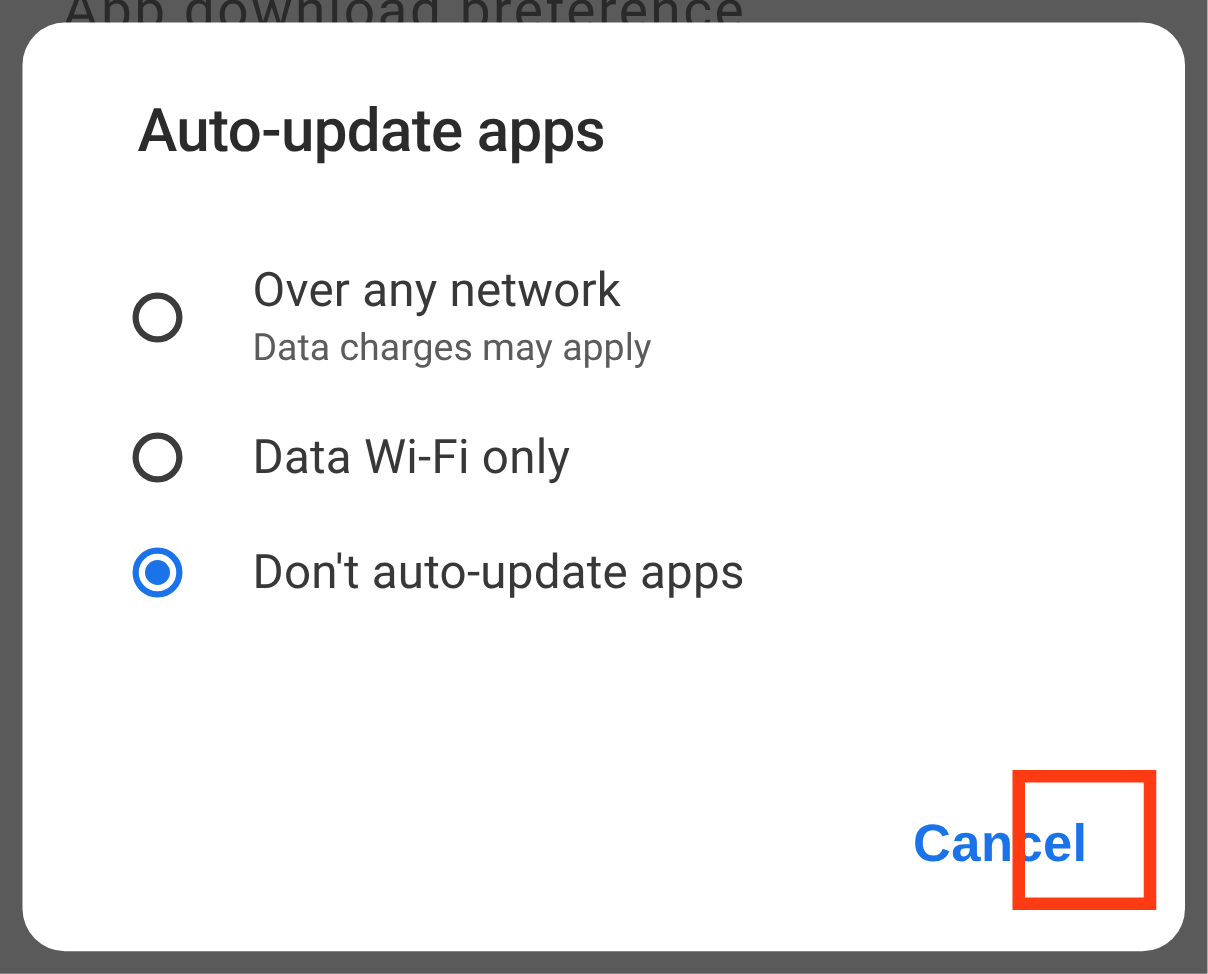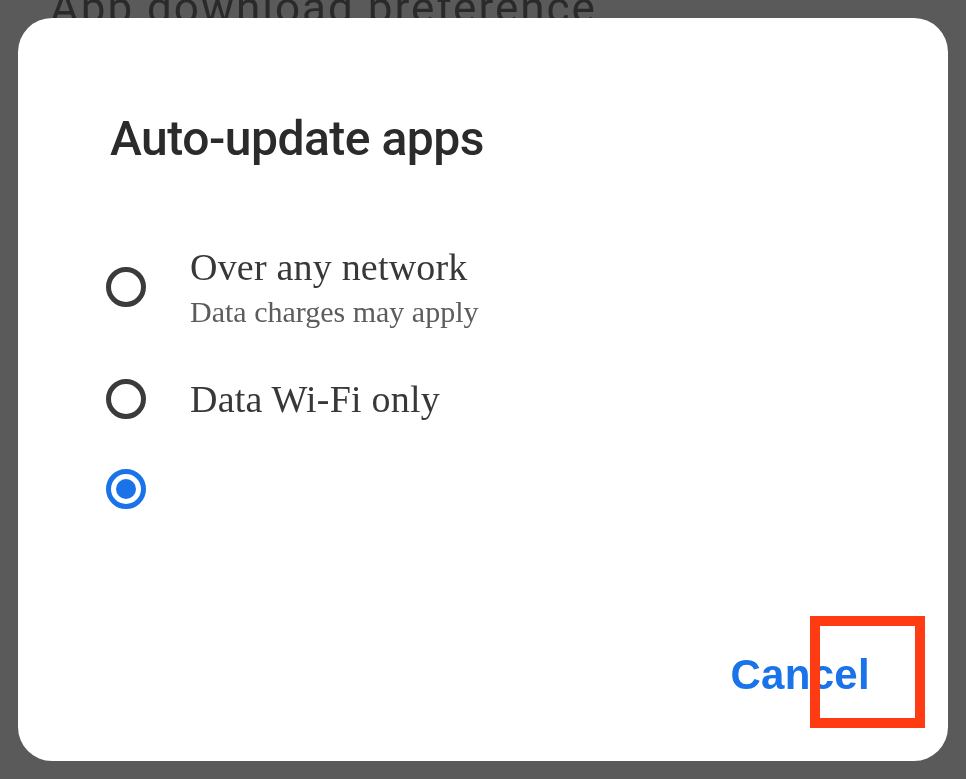--- a/index.html
+++ b/index.html
@@ -32,34 +32,32 @@
       display: flex;
       flex-direction: column;
     }
     .dialog-title {
       font-size: 48px;
       font-weight: 500;
       color: #2b2b2b;
       letter-spacing: -0.5px;
       margin-left: 36px;
       margin-bottom: 78px;
-      margin-top: 34px;
     }
     .options {
       display: flex;
       flex-direction: column;
       gap: 48px;
       margin-left: 32px;
     }
     .option {
       display: flex;
       align-items: center;
-      gap: 44px;
+      gap: 56px;
       cursor: pointer;
-      font-family: Liberation Serif, serif;
     }
     .radio {
       width: 40px;
       height: 40px;
       border-radius: 50%;
       position: relative;
       flex-shrink: 0;
     }
     .radio.unselected {
       border: 5px solid #3b3b3b;
@@ -146,20 +144,23 @@
 
     <div class="option">
       <div class="radio unselected"></div>
       <div class="option-text">
         <div class="option-label">Data Wi-Fi only</div>
       </div>
     </div>
 
     <div class="option">
       <div class="radio selected"></div>
+      <div class="option-text">
+        <div class="option-label">Don't auto-update apps</div>
+      </div>
     </div>
 
   </div>
 
   <div class="dialog-actions">
     <button class="btn">Cancel</button>
   </div>
 </div>
 
 <div class="highlight-box"></div>

